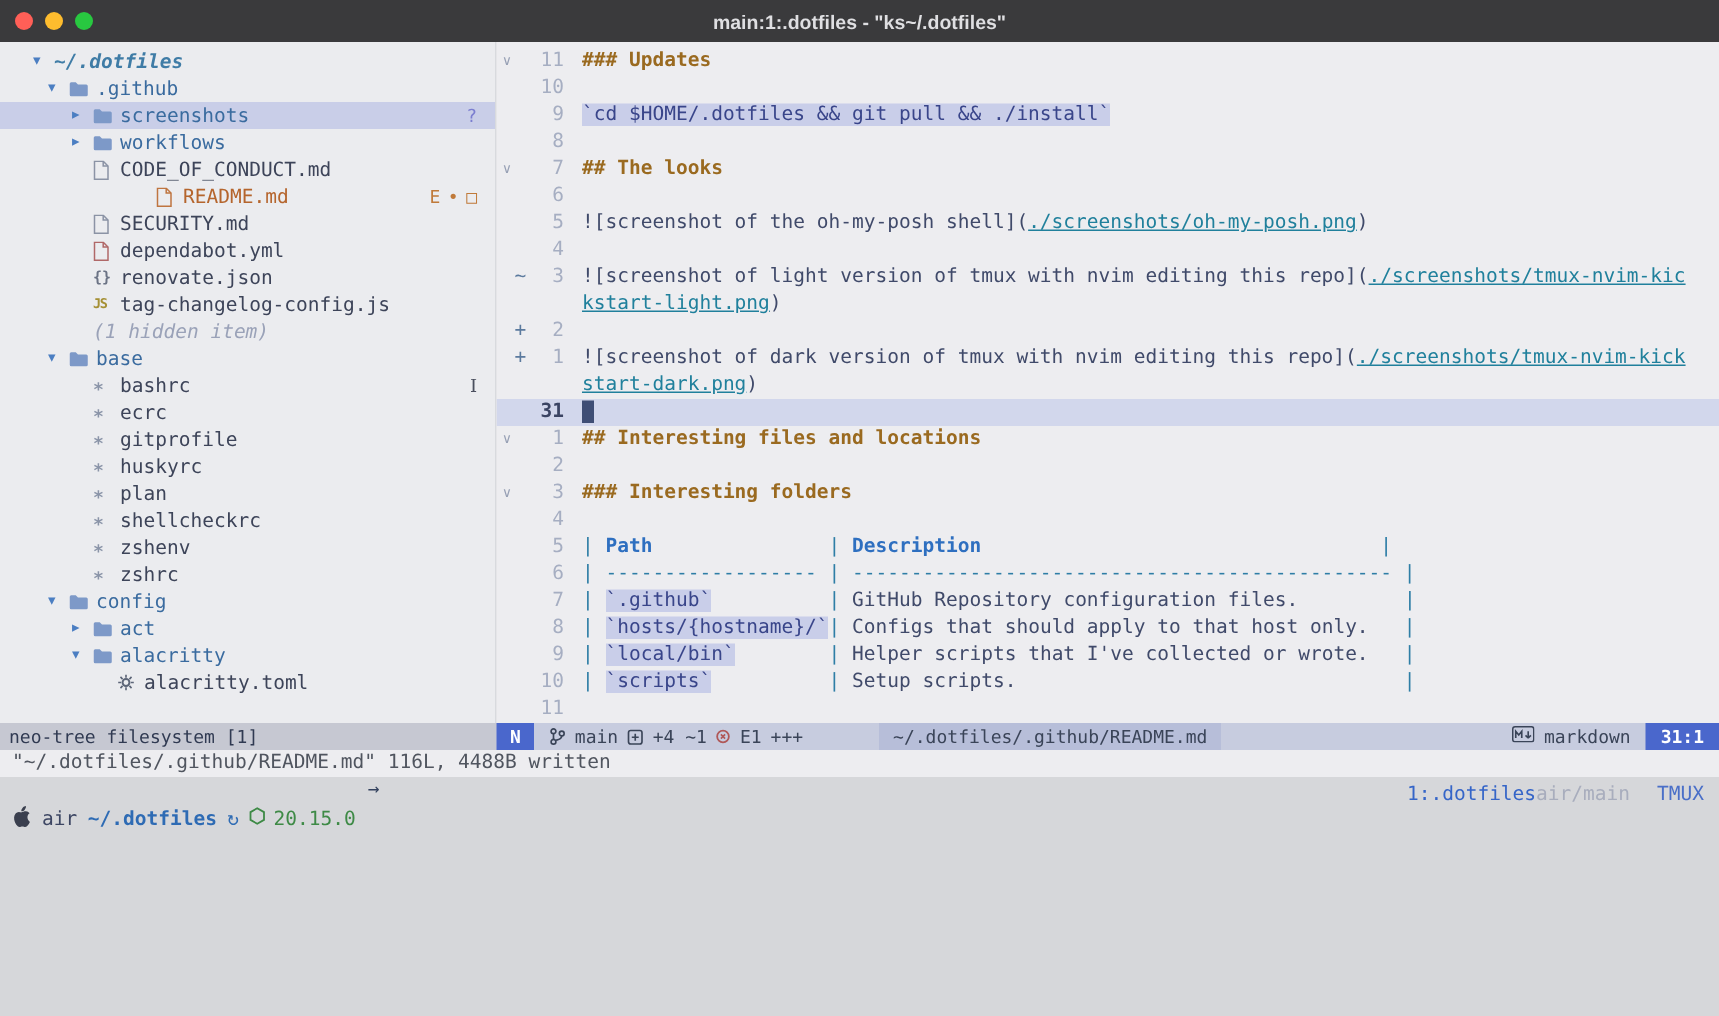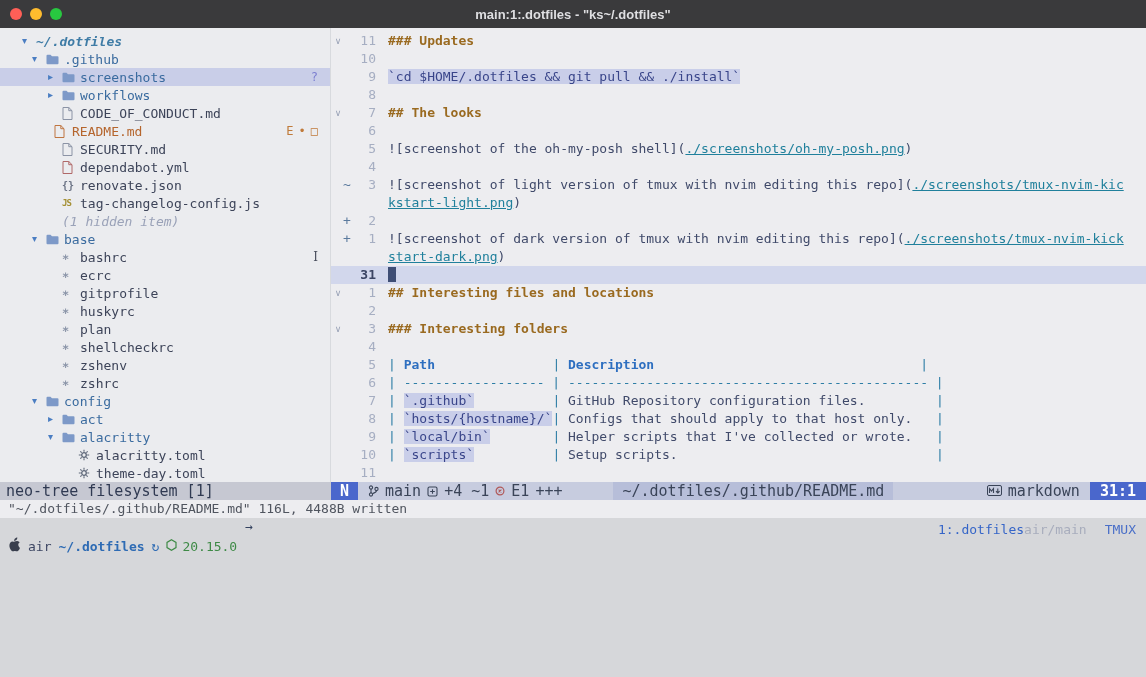--- a/index.html
+++ b/index.html
@@ -44,21 +44,21 @@
   .ltext { padding-left:12px; flex:1; }
   .tok.h { color:var(--heading,#9a6a20); font-weight:bold; }
   .tok.t { color:var(--text,#404a6a); }
   .tok.l { color:var(--link,#20809c); text-decoration:underline; }
   .tok.c { color:var(--code-fg,#39458a); background:var(--code-bg,#c9cee9); }
   .tok.p { color:var(--teal,#2e7ea6); }
   .tok.b { color:var(--table-header,#2e6fc0); font-weight:bold; }
   .cursor { display:inline-block; width:8px; height:15px; margin-top:1px; background:#3f4e75; vertical-align:top; }
 
   
-  .statusrow { height:18px; flex:none; display:flex; font-size:15px; }
+  .statusrow { height:18px; flex:none; display:flex; font-size:12px; }
   .neotree-status { width:331px; flex:none; background:#c6c8d2; color:#303a52; padding-left:6px; line-height:18px; }
   .lualine { flex:1; display:flex; background:var(--status-bg,#c7ccdf); color:#3a4458; line-height:18px; }
   .seg { display:inline-flex; align-items:center; }
   .seg.mode { background:var(--accent,#4a67cc); color:#ffffff; font-weight:bold; padding:0 9px; }
   .seg.gitseg { padding:0 10px; gap:6px; }
   .seg.gitseg svg { display:block; }
   .seg.pathseg { background:var(--status-mid,#b7bed9); padding:0 9px;margin-left:41px; }
   .seg.fill { flex:1; }
   .seg.ft { padding:0 10px; gap:6px; }
   .seg.pos { background:var(--accent,#4a67cc); color:#ffffff; font-weight:bold; padding:0 10px; }
@@ -105,21 +105,21 @@
           <div class="trow selected" style="padding-left: 48px;"><span class="arrow">▸</span><span class="ticon"><svg width="13" height="11" viewBox="0 0 13 11">
                 <path d="M0.5 1.8a1 1 0 0 1 1-1h3l1.5 1.5h5.5a1 1 0 0 1 1 1v5.9a1 1 0 0 1-1 1h-10a1 1 0 0 1-1-1z" fill="#7d99c8"></path>
               </svg></span><span class="tlabel flabel">screenshots</span><span class="tspacer"></span><span class="badges"><span class="badge" style="color: rgb(123, 126, 208);">?</span></span></div>
           <div class="trow" style="padding-left: 48px;"><span class="arrow">▸</span><span class="ticon"><svg width="13" height="11" viewBox="0 0 13 11">
                 <path d="M0.5 1.8a1 1 0 0 1 1-1h3l1.5 1.5h5.5a1 1 0 0 1 1 1v5.9a1 1 0 0 1-1 1h-10a1 1 0 0 1-1-1z" fill="#7d99c8"></path>
               </svg></span><span class="tlabel flabel">workflows</span></div>
           <div class="trow" style="padding-left: 62px;"><span class="ticon"><svg width="11" height="13" viewBox="0 0 11 13">
                 <path d="M1 .5h5.8L10 3.7V12.5H1z" fill="none" stroke="#8b93a5"></path>
                 <path d="M6.8.5v3.2H10" fill="none" stroke="#8b93a5"></path>
               </svg></span><span class="tlabel">CODE_OF_CONDUCT.md</span></div>
-          <div class="trow" style="padding-left: 54px;"><span class="ticon"><svg width="11" height="13" viewBox="0 0 11 13">
+          <div class="trow" style="padding-left: 88px; margin-left: 16px;"><span class="ticon"><svg width="11" height="13" viewBox="0 0 11 13">
                 <path d="M1 .5h5.8L10 3.7V12.5H1z" fill="none" stroke="#bf7540"></path>
                 <path d="M6.8.5v3.2H10" fill="none" stroke="#bf7540"></path>
               </svg></span><span class="tlabel" style="color: rgb(181, 101, 45);">README.md</span><span class="tspacer"></span><span class="badges"><span class="badge" style="color: rgb(192, 122, 58);">E</span><span class="badge" style="color: rgb(192, 122, 58);">•</span><span class="badge" style="color: rgb(192, 122, 58);">□</span></span></div>
           <div class="trow" style="padding-left: 62px;"><span class="ticon"><svg width="11" height="13" viewBox="0 0 11 13">
                 <path d="M1 .5h5.8L10 3.7V12.5H1z" fill="none" stroke="#8b93a5"></path>
                 <path d="M6.8.5v3.2H10" fill="none" stroke="#8b93a5"></path>
               </svg></span><span class="tlabel">SECURITY.md</span></div>
           <div class="trow" style="padding-left: 62px;"><span class="ticon"><svg width="11" height="13" viewBox="0 0 11 13">
                 <path d="M1 .5h5.8L10 3.7V12.5H1z" fill="none" stroke="#b06868"></path>
                 <path d="M6.8.5v3.2H10" fill="none" stroke="#b06868"></path>
@@ -144,24 +144,20 @@
           <div class="trow" style="padding-left: 48px;"><span class="arrow">▸</span><span class="ticon"><svg width="13" height="11" viewBox="0 0 13 11">
                 <path d="M0.5 1.8a1 1 0 0 1 1-1h3l1.5 1.5h5.5a1 1 0 0 1 1 1v5.9a1 1 0 0 1-1 1h-10a1 1 0 0 1-1-1z" fill="#7d99c8"></path>
               </svg></span><span class="tlabel flabel">act</span></div>
           <div class="trow" style="padding-left: 48px;"><span class="arrow">▾</span><span class="ticon"><svg width="13" height="11" viewBox="0 0 13 11">
                 <path d="M0.5 1.8a1 1 0 0 1 1-1h3l1.5 1.5h5.5a1 1 0 0 1 1 1v5.9a1 1 0 0 1-1 1h-10a1 1 0 0 1-1-1z" fill="#7d99c8"></path>
               </svg></span><span class="tlabel flabel">alacritty</span></div>
           <div class="trow" style="padding-left: 78px;"><span class="ticon"><svg width="12" height="12" viewBox="0 0 12 12">
                 <circle cx="6" cy="6" r="2.3" fill="none" stroke="#5d6678" stroke-width="1.3"></circle>
                 <path d="M6 .8v2M6 9.2v2M.8 6h2M9.2 6h2M2.3 2.3l1.4 1.4M8.3 8.3l1.4 1.4M9.7 2.3 8.3 3.7M3.7 8.3 2.3 9.7" stroke="#5d6678" stroke-width="1.1"></path>
               </svg></span><span class="tlabel">alacritty.toml</span></div>
-          <div class="trow" style="padding-left: 78px;"><span class="ticon"><svg width="12" height="12" viewBox="0 0 12 12">
-                <circle cx="6" cy="6" r="2.3" fill="none" stroke="#5d6678" stroke-width="1.3"></circle>
-                <path d="M6 .8v2M6 9.2v2M.8 6h2M9.2 6h2M2.3 2.3l1.4 1.4M8.3 8.3l1.4 1.4M9.7 2.3 8.3 3.7M3.7 8.3 2.3 9.7" stroke="#5d6678" stroke-width="1.1"></path>
-              </svg></span><span class="tlabel">theme-day.toml</span></div>
         </div>
     </div>
     <div class="editor" id="editor">
         <div class="eline"><span class="fold">∨</span><span class="sign"></span><span class="lnum">11</span><span class="ltext"><span class="tok h">### Updates</span></span></div>
         <div class="eline"><span class="fold"></span><span class="sign"></span><span class="lnum">10</span><span class="ltext"></span></div>
         <div class="eline"><span class="fold"></span><span class="sign"></span><span class="lnum">9</span><span class="ltext"><span class="tok c">`cd $HOME/.dotfiles &amp;&amp; git pull &amp;&amp; ./install`</span></span></div>
         <div class="eline"><span class="fold"></span><span class="sign"></span><span class="lnum">8</span><span class="ltext"></span></div>
         <div class="eline"><span class="fold">∨</span><span class="sign"></span><span class="lnum">7</span><span class="ltext"><span class="tok h">## The looks</span></span></div>
         <div class="eline"><span class="fold"></span><span class="sign"></span><span class="lnum">6</span><span class="ltext"></span></div>
         <div class="eline"><span class="fold"></span><span class="sign"></span><span class="lnum">5</span><span class="ltext"><span class="tok t">![screenshot of the oh-my-posh shell](</span><span class="tok l">./screenshots/oh-my-posh.png</span><span class="tok t">)</span></span></div>

